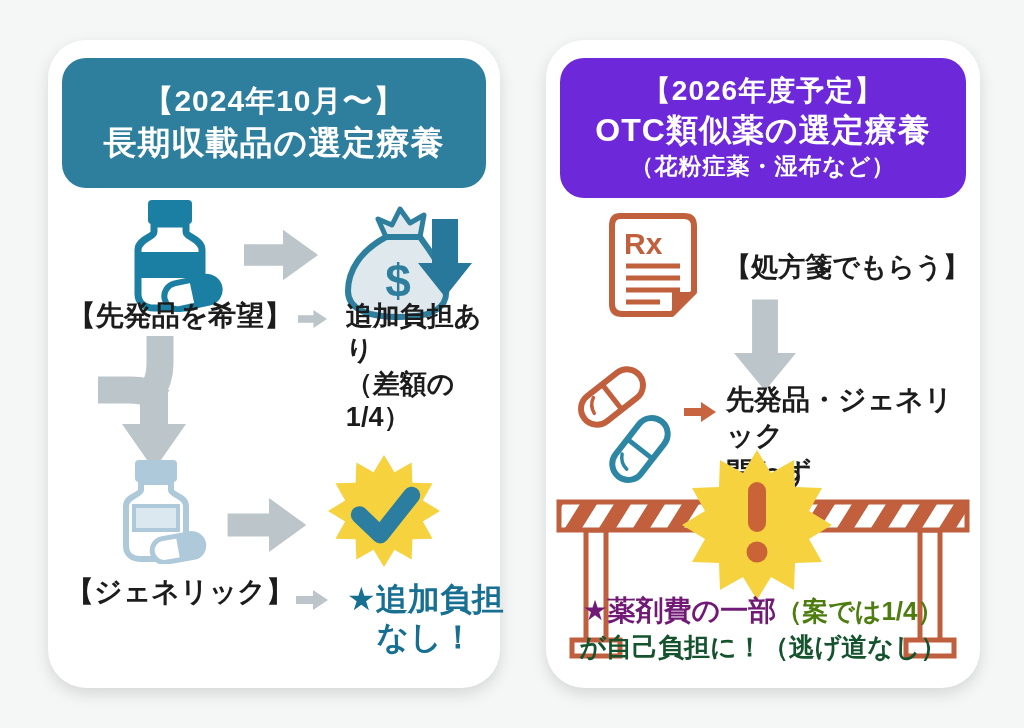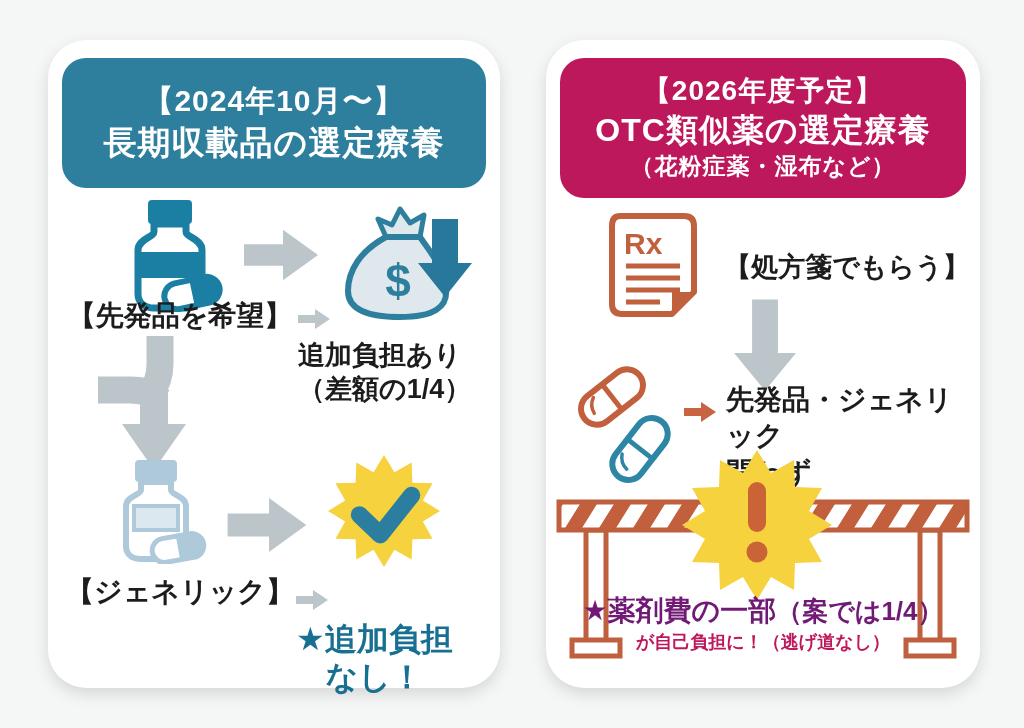--- a/index.html
+++ b/index.html
@@ -18,39 +18,39 @@
   }
   .card.left  { left:48px;  width:452px; }
   .card.right { left:546px; width:434px; }
   .hdr {
     position:absolute; left:14px; top:18px;
     border-radius:24px; color:#fff; text-align:center;
     display:flex; flex-direction:column; justify-content:center;
     font-weight:700; letter-spacing:1px;
   }
   .hdr.teal   { width:424px; height:130px; background:#2e7e9d; }
-  .hdr.orange { width:406px; height:140px; background:#be185d; }
+  .hdr.orange { width:406px; height:140px; background:#6d28d9; }
   .hdr .l1 { font-size:30px; line-height:1.35; }
   .hdr .l2 { font-size:33px; line-height:1.3; }
   .hdr.orange .l1 { font-size:28px; line-height:1.3; }
   .hdr.orange .l2 { font-size:32px; line-height:1.3; }
   .hdr.orange .l3 { font-size:23px; line-height:1.35; }
   .abs { position:absolute; }
   .lbl {
     font-weight:700; color:#1c1c1c; text-align:center;
     font-size:28px; line-height:1.28;
   }
-  .result { display:flex; align-items:flex-start; gap:8px;flex-direction:column; }
+  .result { display:flex; align-items:flex-start; gap:17px; }
   .result .txt { font-weight:700; font-size:27px; line-height:1.25; color:#1c1c1c; }
   .result .txt.teal { color:#176f92; font-size:32px; line-height:1.2; }
   .result .txt .center { text-align:center; }
   .warn1 { text-align:center; white-space:nowrap; font-weight:700; }
   .warn1 .hl { color:#701a75; font-size:28px; }
-  .warn1 .rest { color:#701a75; font-size:26px; }
-  .warn2 { text-align:center; font-weight:700; color:#be185d; font-size:18px; }
+  .warn1 .rest { color:#4d7c0f; font-size:26px; }
+  .warn2 { text-align:center; font-weight:700; color:#14532d; font-size:26px; }
   svg { display:block; }
 </style>
 </head>
 <body>
 
 <div class="canvas">
 
   <div class="card left">
 
     <div class="hdr teal">

